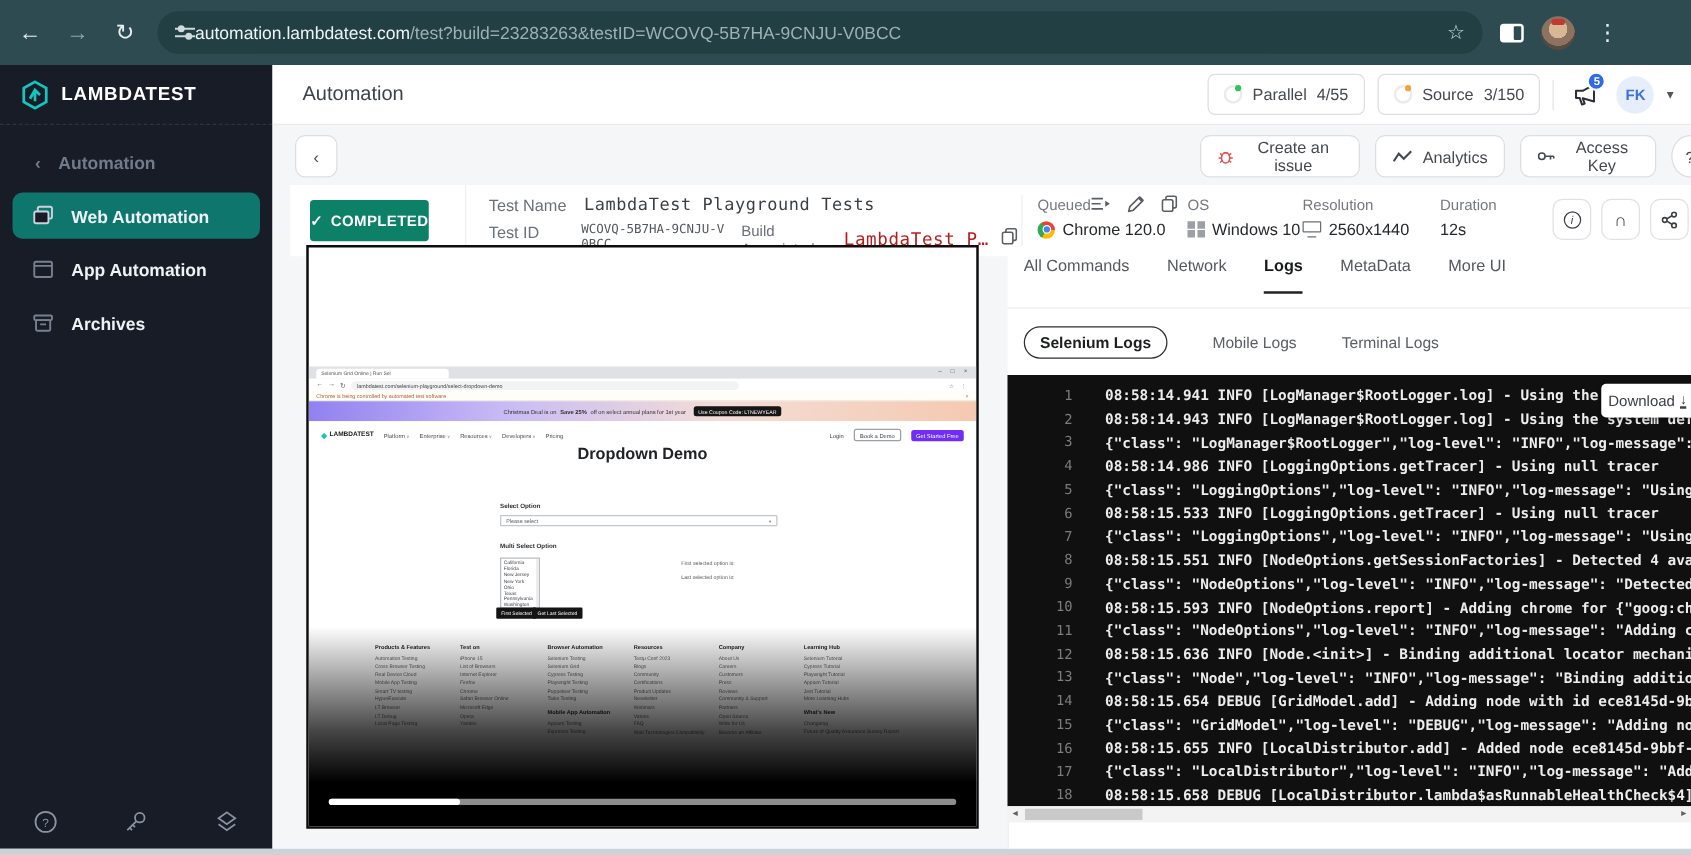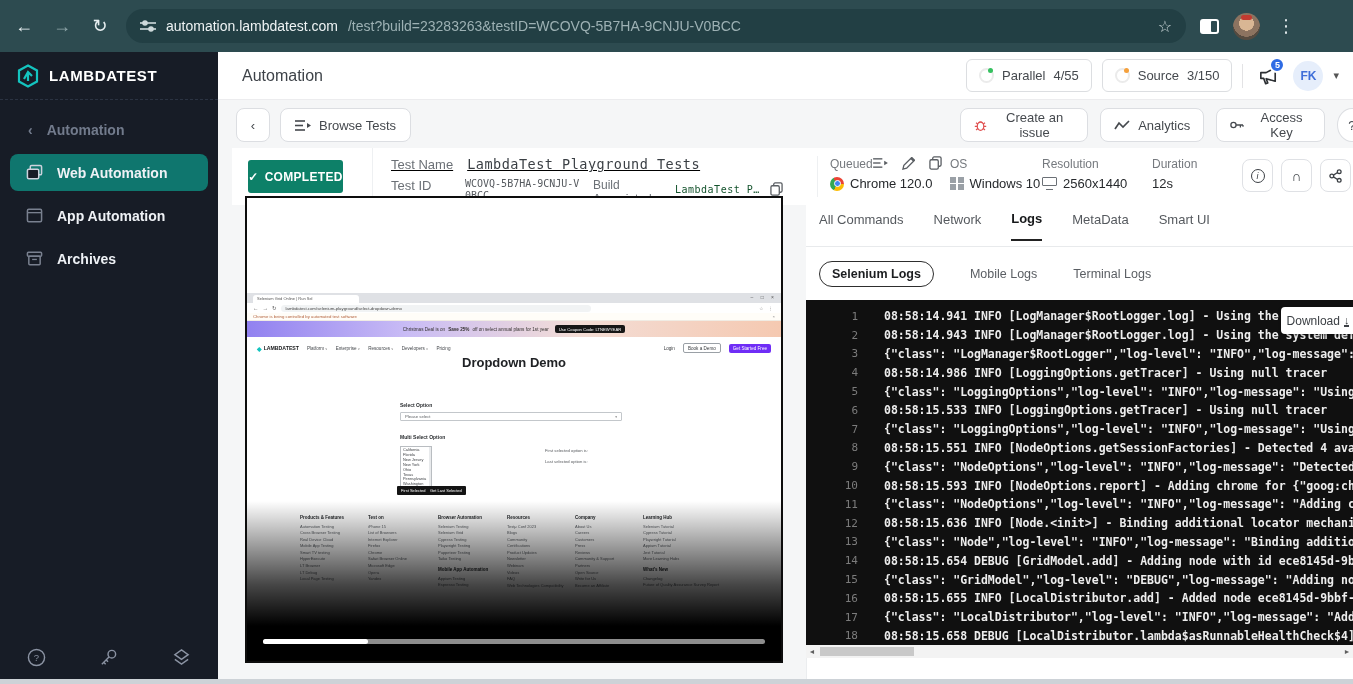--- a/index.html
+++ b/index.html
@@ -7,21 +7,21 @@
     font-family:"Liberation Sans", sans-serif; }
   #app { position:relative; width:1353px; height:684px; overflow:hidden; }
   .abs { position:absolute; }
 
   
   #topbar { left:0; top:0; width:1353px; height:52px; background:#2d4b50;
     display:flex; align-items:center; padding:0 12px; gap:14px; }
   .tb-ic { color:#e7eef0; font-size:18px; width:24px; text-align:center; cursor:pointer; }
   .tb-ic.dim { color:#8fa6aa; }
   #urlbar { flex:1; max-width:1060px; height:34px; background:#223f44; border-radius:17px;
-    display:flex; align-items:center; padding:0 14px; gap:10px; }
+    display:flex; align-items:center; padding:0 14px; }
   .url-host { color:#eef3f4; font-size:14px; }
   .url-path { color:#9db1b4; font-size:14px; white-space:nowrap; overflow:hidden; }
   .url-star { margin-left:auto; color:#cfdadc; font-size:16px; }
   .ic-tune { width:16px; height:12px; flex:0 0 auto; }
   .ic-panel { width:19px; height:15px; background:#fff; border-radius:3px; position:relative; }
   .ic-panel::after { content:""; position:absolute; right:2px; top:2px; bottom:2px; width:6px;
     background:#2d4b50; border-radius:1px; }
   .tb-avatar { width:27px; height:27px; border-radius:50%;
     background:radial-gradient(circle at 50% 38%, #d9b694 0 34%, #8c7360 35% 62%, #564b40 63%);
     position:relative; overflow:hidden; }
@@ -80,41 +80,41 @@
   #btn-help { width:34px; border-radius:50%; }
 
   
   #teststrip { left:232px; top:148px; width:1121px; height:57px; background:#fff; }
   #status-badge { position:absolute; left:16px; top:12px; width:95px; height:33px; background:#0d8068;
     border-radius:3px; color:#fff; font-size:12px; font-weight:bold; display:flex;
     align-items:center; justify-content:center; gap:6px; letter-spacing:.3px; }
   #tfields { position:absolute; left:140px; top:0; bottom:0; width:445px; border-left:1px solid #eef0f2; }
   .tlabel { color:#6b7076; font-size:13px; }
   .mono { font-family:"DejaVu Sans Mono", monospace; }
-  #tn-row { position:absolute; left:18px; top:8px; display:flex; gap:14px; align-items:center;text-decoration:underline; }
+  #tn-row { position:absolute; left:18px; top:8px; display:flex; gap:14px; align-items:center; }
   #tn-value { font-size:13.5px; color:#3a3f44; letter-spacing:.5px; }
   #tn-icons { position:absolute; left:500px; top:8px; display:flex; gap:14px; align-items:center; }
   #tid-row { position:absolute; left:18px; top:30px; display:flex; gap:10px; }
   #tid-value { font-size:10px; color:#55595e; width:118px; word-break:break-all; line-height:12px; }
   #build-label { font-size:12px; color:#6b7076; width:72px; line-height:14px; }
-  #build-value { font-size:10px; color:#14532d; letter-spacing:.5px; }
+  #build-value { font-size:14px; color:#b91c1c; letter-spacing:.5px; }
   #env { position:absolute; left:598px; top:0; display:flex; }
   .env-col { padding:9px 0 0 0; }
   .env-label { font-size:12px; color:#75797e; margin-bottom:5px; }
   .env-value { font-size:13px; color:#26292c; display:flex; align-items:center; gap:6px; }
   #env .env-col:nth-child(1){ width:120px; } #env .env-col:nth-child(2){ width:92px; }
   #env .env-col:nth-child(3){ width:110px; } #env .env-col:nth-child(4){ width:70px; }
   #env-divider { position:absolute; left:585px; top:8px; height:41px; width:1px; background:#eef0f2; }
   #tact { position:absolute; left:1010px; top:11px; display:flex; gap:8px; }
   .tact-btn { width:31px; height:33px; border:1px solid #dfe1e5; border-radius:8px; background:#fff;
     display:flex; align-items:center; justify-content:center; color:#3c4045; font-size:13px; cursor:pointer; }
 
   
   #tabs { left:806px; top:205px; width:547px; height:42px; background:#fff;
-    border-bottom:1px solid #e8eaec; display:flex; align-items:center; gap:30px; padding:0 0 0 13px; }
+    border-bottom:1px solid #e8eaec; display:flex; align-items:flex-start; gap:30px; padding:0 0 0 13px; }
   .tab { font-size:13px; color:#55595e; padding-bottom:13px; cursor:pointer; }
   .tab.active { color:#17191b; font-weight:bold; border-bottom:2px solid #222; }
   #subtabs { left:806px; top:247px; width:547px; height:53px; background:#fff; display:flex;
     align-items:center; gap:36px; padding-left:13px; }
   .subtab { font-size:12.5px; color:#5a5e63; cursor:pointer; }
   .subtab.active { border:1.3px solid #2e2e2e; border-radius:15px; padding:5px 12px;
     font-weight:bold; color:#1c1e20; }
 
   
   #logbox { left:806px; top:300px; width:547px; height:345px; background:#101010; overflow:hidden;
@@ -299,31 +299,20 @@
       <span class="hdr-caret">▾</span>
     </div>
   </div>
 
   <div id="content-bg" class="abs"></div>
   <div id="rpanel" class="abs"></div>
 
   <button id="btn-back2" class="sqbtn abs">
     <span>‹</span>
   </button>
-  <button id="btn-browse" class="sqbtn">
-    <svg width="16" height="13" viewBox="0 0 16 13">
-      <g stroke="#45494e" stroke-width="1.6">
-          <line x1="0" y1="2" x2="10" y2="2"></line>
-          <line x1="0" y1="6.5" x2="8" y2="6.5"></line>
-          <line x1="0" y1="11" x2="10" y2="11"></line>
-        </g>
-      <path d="M12 4 L16 6.5 L12 9 Z" fill="#45494e"></path>
-    </svg>
-    <span>Browse Tests</span>
-  </button>
   <div id="tb-right" class="abs">
     <button class="sqbtn" style="padding:0 13px;">
       <svg width="15" height="15" viewBox="0 0 16 16">
         <ellipse cx="8" cy="9" rx="4" ry="5" fill="none" stroke="#e05252" stroke-width="1.5"></ellipse>
         <path d="M5.5 5 A3 3 0 0 1 10.5 5 M1 9 h3 M12 9 h3 M2.5 4.5 l2.5 2 M13.5 4.5 l-2.5 2 M2.5 13.5 l2.5-2 M13.5 13.5 l-2.5-2" fill="none" stroke="#e05252" stroke-width="1.5"></path>
       </svg>
       <span>Create an issue</span>
     </button>
     <button class="sqbtn" style="padding:0 13px;">
       <svg width="16" height="11" viewBox="0 0 16 11">
@@ -437,21 +426,21 @@
         </svg>
       </button>
     </div>
   </div>
 
   <div id="tabs" class="abs">
     <span class="tab">All Commands</span>
     <span class="tab">Network</span>
     <span class="tab active">Logs</span>
     <span class="tab">MetaData</span>
-    <span class="tab">Smart UI</span>
+    <span class="tab">More UI</span>
   </div>
   <div id="subtabs" class="abs">
     <span class="subtab active">Selenium Logs</span>
     <span class="subtab">Mobile Logs</span>
     <span class="subtab">Terminal Logs</span>
   </div>
 
   <div id="logbox" class="abs">
 
       <div class="logrow">

